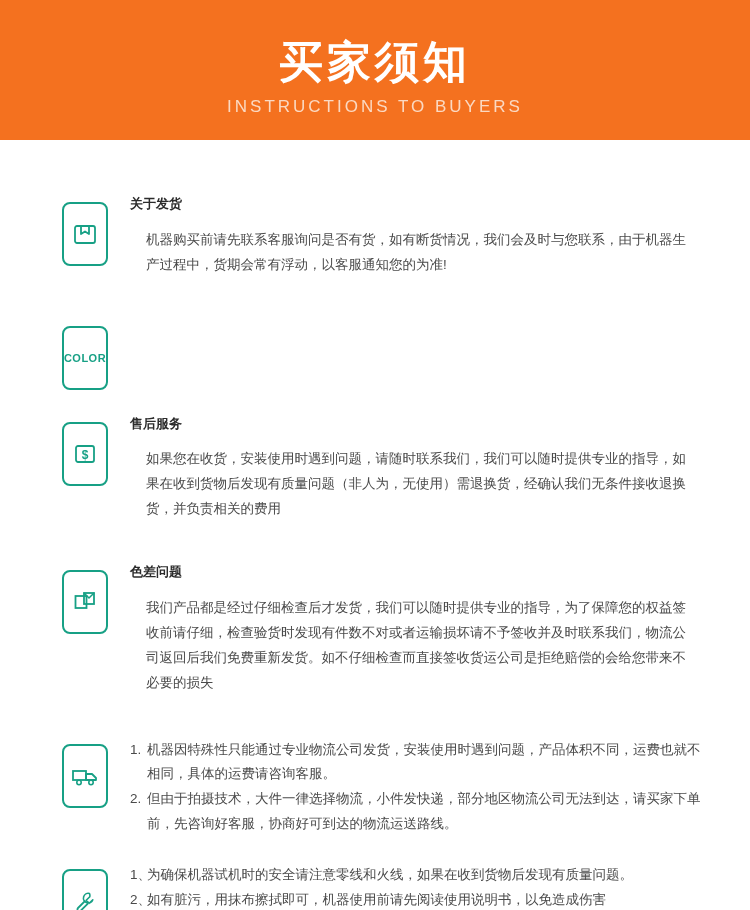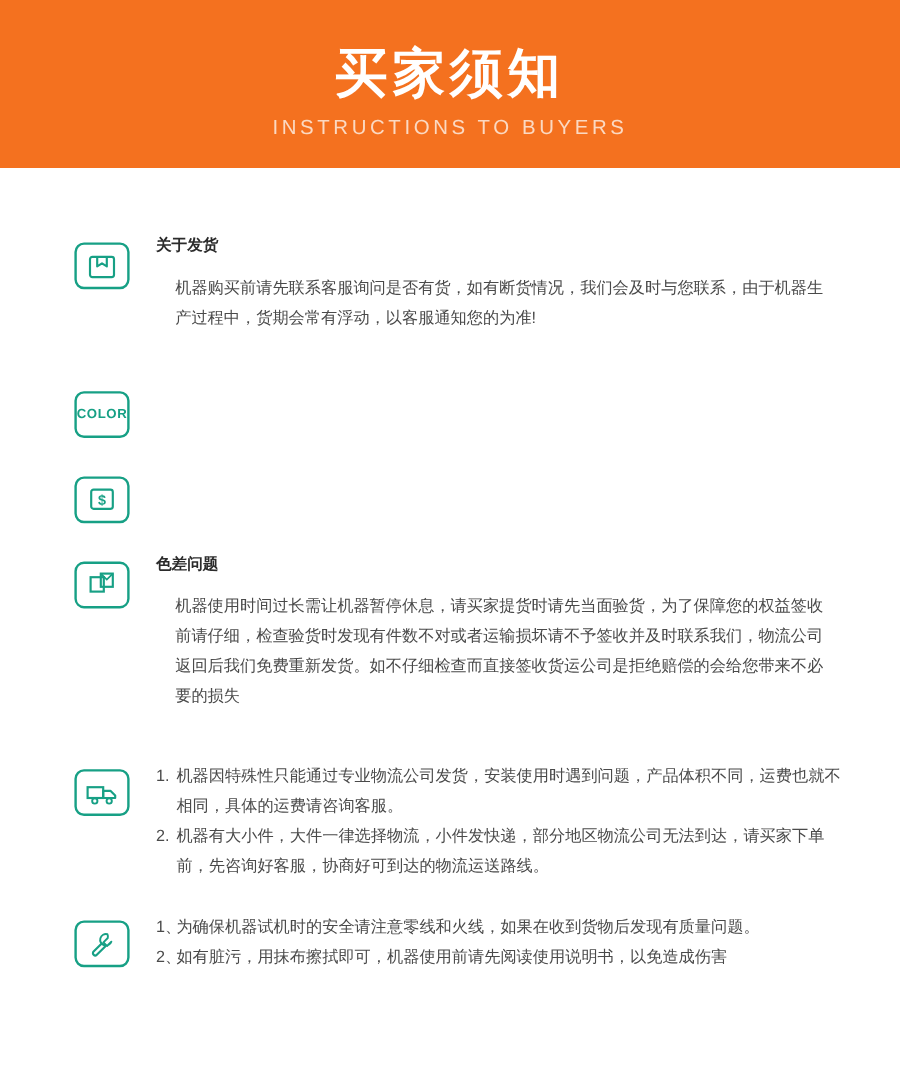--- a/index.html
+++ b/index.html
@@ -52,21 +52,21 @@
     padding: 56px 38px 0 62px;
     box-sizing: border-box;
   }
   .item {
     display: flex;
     align-items: flex-start;
     margin-bottom: 26px;
   }
   .icon-box {
     width: 46px;
-    height: 39px;
+    height: 64px;
     min-width: 46px;
     border: 2px solid #17a085;
     border-radius: 8px;
     box-sizing: border-box;
     display: flex;
     align-items: center;
     justify-content: center;
     margin-right: 22px;
     margin-top: 6px;
     background: #ffffff;
@@ -140,52 +140,56 @@
       </div>
     </div>
 
     <div class="item">
       <div class="icon-box">
         <svg width="26" height="26" viewBox="0 0 26 26">
           <rect x="4" y="5" width="18" height="16" rx="2" fill="none" stroke="#17a085" stroke-width="1.8"></rect>
           <text x="13" y="17.5" font-size="12" font-weight="bold" fill="#17a085" text-anchor="middle" font-family="Liberation Sans, sans-serif">$</text>
         </svg>
       </div>
+      <div class="item-body">
+        <div class="item-title">售后服务</div>
+        <p class="item-text">如果您在收货，安装使用时遇到问题，请随时联系我们，我们可以随时提供专业的指导，如果在收到货物后发现有质量问题（非人为，无使用）需退换货，经确认我们无条件接收退换货，并负责相关的费用</p>
+      </div>
     </div>
 
     <div class="item">
       <div class="icon-box">
         <svg width="26" height="26" viewBox="0 0 26 26">
           <rect x="3.5" y="7" width="11" height="12" fill="none" stroke="#17a085" stroke-width="1.8"></rect>
           <rect x="12" y="4" width="10" height="11" fill="none" stroke="#17a085" stroke-width="1.8"></rect>
           <path d="M12 4 L17 9 L22 4" fill="none" stroke="#17a085" stroke-width="1.5"></path>
         </svg>
       </div>
       <div class="item-body">
         <div class="item-title">色差问题</div>
-        <p class="item-text">机器使用时间过长需让机器暂停休息，请买家提货时请先当面验货，为了保障您的权益签收前请仔细，检查验货时发现有件数不对或者运输损坏请不予签收并及时联系我们，物流公司返回后我们免费重新发货。如不仔细检查而直接签收货运公司是拒绝赔偿的会给您带来不必要的损失</p>
+        <p class="item-text">我们产品都是经过仔细检查后才发货，我们可以随时提供专业的指导，为了保障您的权益签收前请仔细，检查验货时发现有件数不对或者运输损坏请不予签收并及时联系我们，物流公司返回后我们免费重新发货。如不仔细检查而直接签收货运公司是拒绝赔偿的会给您带来不必要的损失</p>
       </div>
     </div>
 
     <div class="item">
       <div class="icon-box">
         <svg width="28" height="26" viewBox="0 0 28 26">
           <rect x="2" y="8" width="13" height="9" fill="none" stroke="#17a085" stroke-width="1.8"></rect>
           <path d="M15 11 L21 11 L25 15 L25 17 L15 17 Z" fill="none" stroke="#17a085" stroke-width="1.8" stroke-linejoin="round"></path>
           <circle cx="8" cy="19.5" r="2.2" fill="none" stroke="#17a085" stroke-width="1.6"></circle>
           <circle cx="20" cy="19.5" r="2.2" fill="none" stroke="#17a085" stroke-width="1.6"></circle>
         </svg>
       </div>
       <div class="item-body">
         <div class="item-lines">
           <div class="line">
             <span class="num">1.</span><span>机器因特殊性只能通过专业物流公司发货，安装使用时遇到问题，产品体积不同，运费也就不相同，具体的运费请咨询客服。</span>
           </div>
           <div class="line">
-            <span class="num">2.</span><span>机器有大小件，大件一律选择物流，小件发快递，部分地区物流公司无法到达，请买家下单前，先咨询好客服，协商好可到达的物流运送路线。</span>
+            <span class="num">2.</span><span>但由于拍摄技术，大件一律选择物流，小件发快递，部分地区物流公司无法到达，请买家下单前，先咨询好客服，协商好可到达的物流运送路线。</span>
           </div>
         </div>
       </div>
     </div>
 
     <div class="item">
       <div class="icon-box">
         <svg width="26" height="26" viewBox="0 0 26 26">
           <path d="M17.5 5.5 a4.8 4.8 0 1 0 3.3 6.2 l-3.6 3.6 -3 -3 3.6 -3.6 a4.8 4.8 0 0 0 -0.3 -3.2 Z" fill="none" stroke="#17a085" stroke-width="1.6" stroke-linejoin="round"></path>
           <path d="M13.4 12.6 L6 20 a1.9 1.9 0 0 0 2.7 2.7 l7.4 -7.4" fill="none" stroke="#17a085" stroke-width="1.8" stroke-linejoin="round"></path>

